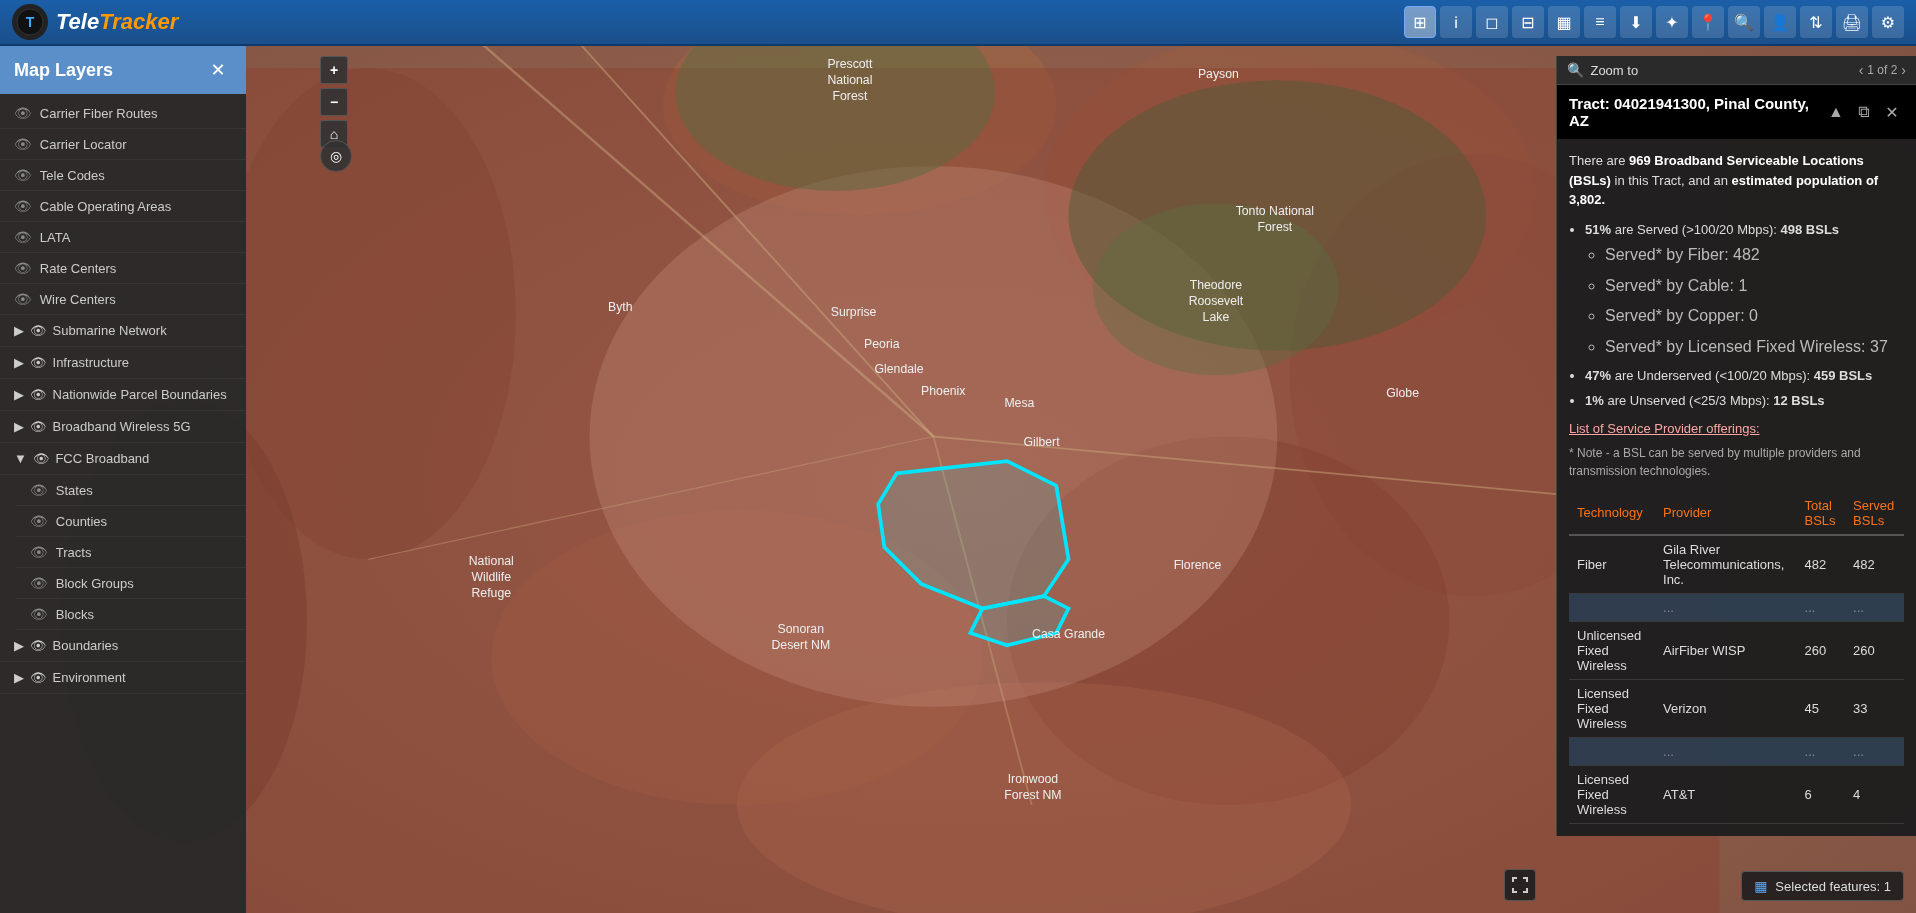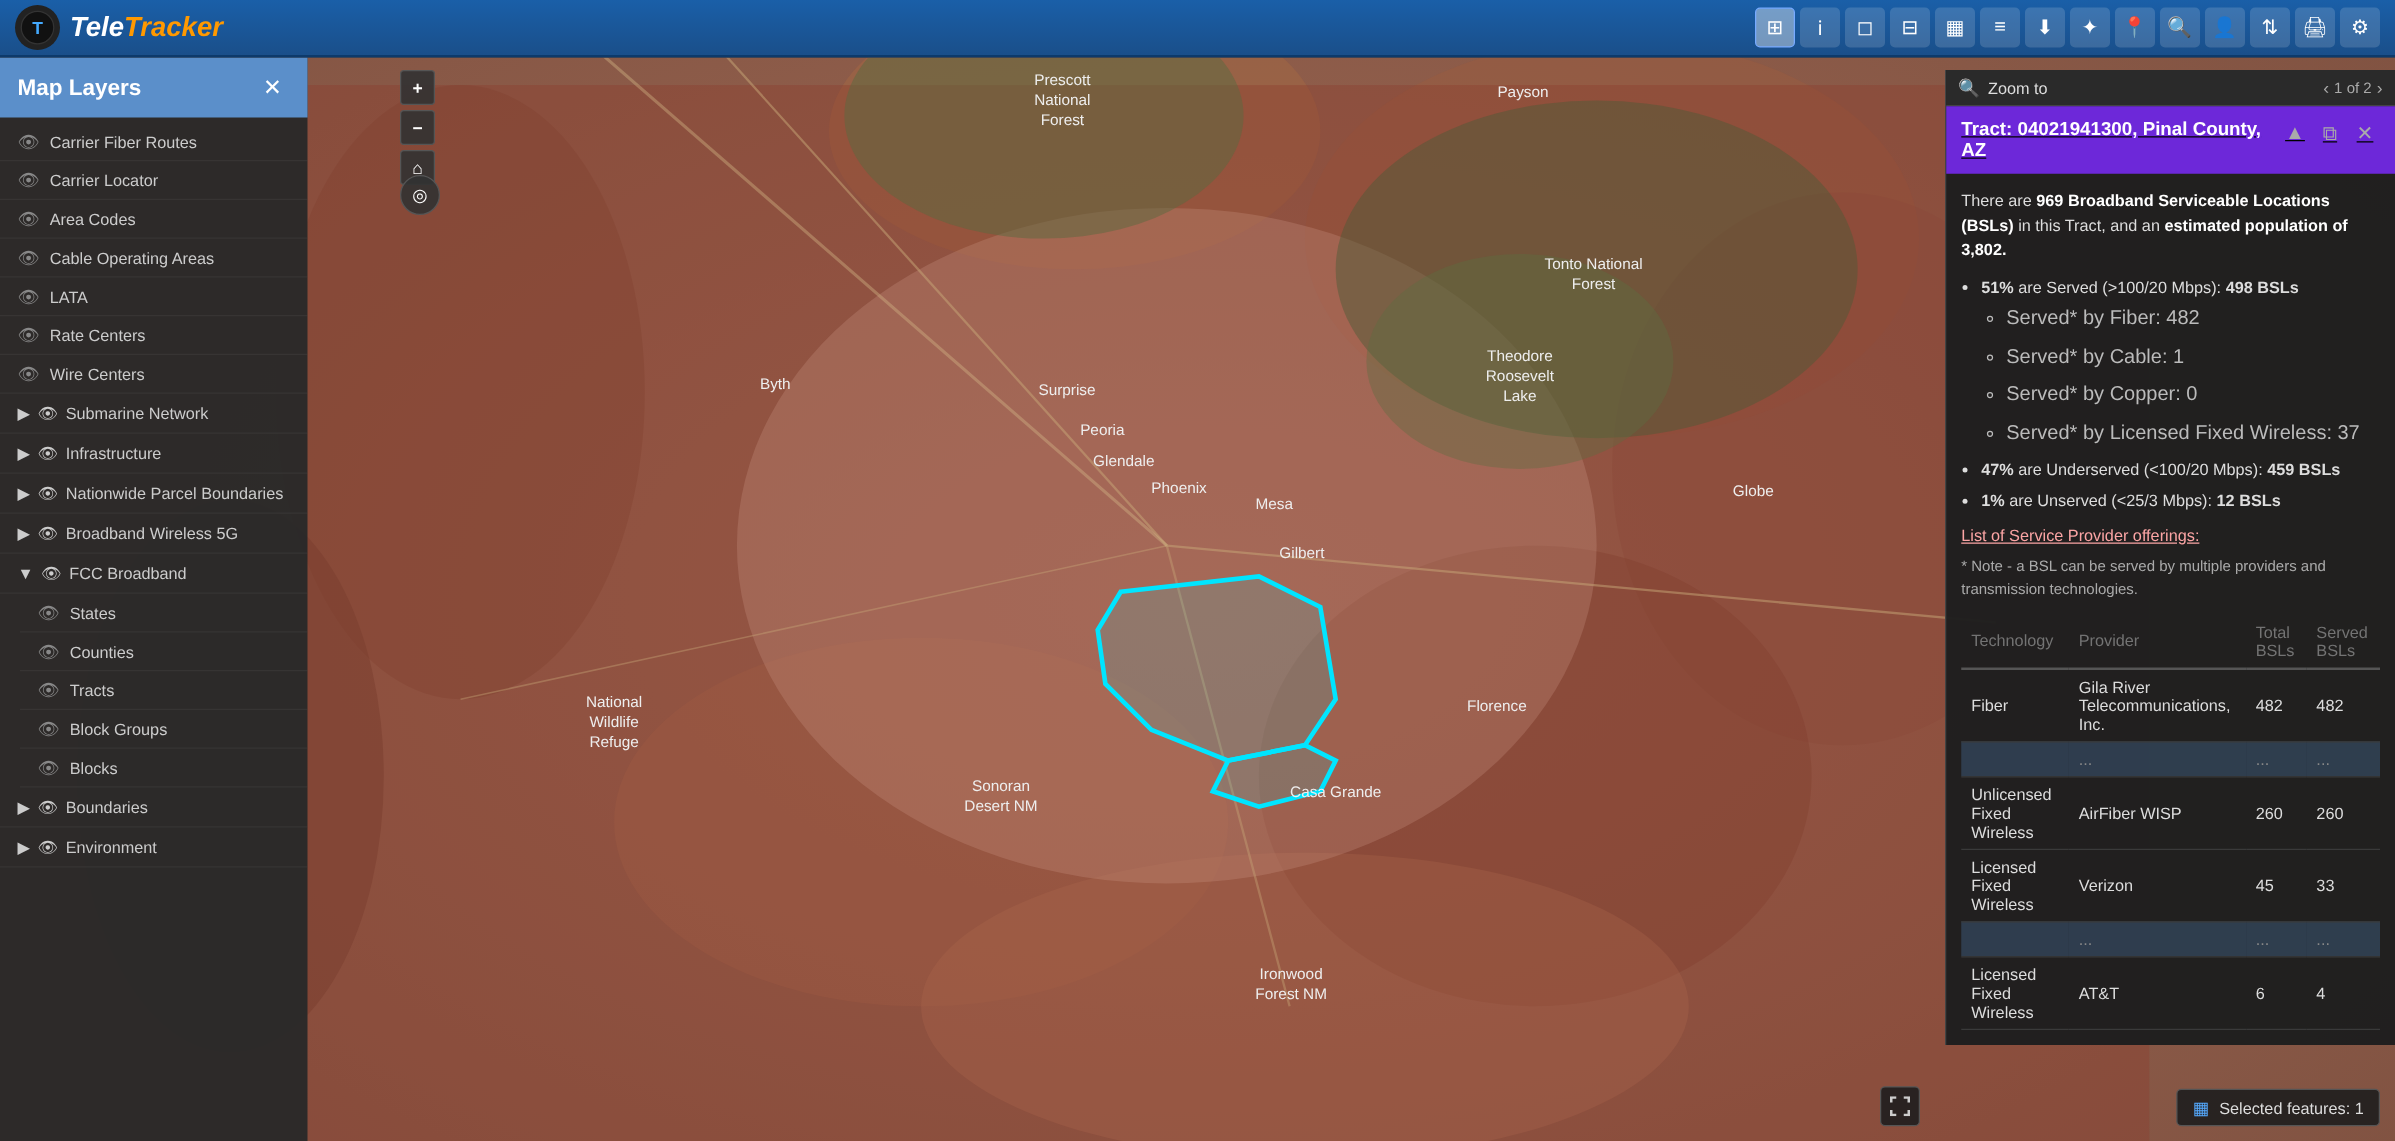--- a/index.html
+++ b/index.html
@@ -118,24 +118,23 @@
       background: #2a2a2a; padding: 6px 10px;
       display: flex; align-items: center; gap: 6px;
       border-bottom: 1px solid #444; flex-shrink: 0;
     }
     #zoom-search-icon { color: #aaa; font-size: 14px; }
     #zoom-to-label { color: #ddd; font-size: 13px; flex: 1; }
     #zoom-nav { display: flex; align-items: center; gap: 4px; color: #aaa; font-size: 12px; }
     .zoom-nav-btn { background: none; border: none; color: #aaa; cursor: pointer; font-size: 14px; }
 
     #info-panel-title-bar {
-      background: #6d28d9; padding: 10px 12px;
-      display: flex; align-items: flex-start; justify-content: space-between;
+      background: #000000; padding: 10px 12px;
+      display: flex; align-items: center; justify-content: space-between;
       flex-shrink: 0;
-      text-decoration: underline;
     }
     #info-panel-title { color: #fff; font-size: 15px; font-weight: bold; }
     #info-panel-controls { display: flex; gap: 4px; }
     .info-ctrl-btn {
       background: none; border: none; color: #aaa; cursor: pointer;
       font-size: 16px; width: 24px; height: 24px;
       display: flex; align-items: center; justify-content: center;
     }
 
     #info-panel-body {
@@ -149,21 +148,21 @@
     .info-summary strong { color: #fff; }
     .info-bullets { padding-left: 16px; line-height: 1.8; }
     .info-bullets li { list-style: disc; margin-bottom: 2px; }
     .info-sub-bullets { padding-left: 20px; }
     .info-sub-bullets li { list-style: circle; font-size: 16px; color: #bbb; }
     .info-link { color: #fca5a5; text-decoration: underline; cursor: pointer; font-size: 13px; margin: 8px 0; display: block; }
     .info-note { font-size: 12px; color: #aaa; line-height: 1.5; margin: 8px 0; }
 
     #info-table { width: 100%; border-collapse: collapse; margin-top: 12px; font-size: 13px; }
     #info-table th {
-      text-align: left; padding: 6px 8px; color: #737373;
+      text-align: left; padding: 6px 8px; color: #f97316;
       border-bottom: 2px solid #555; font-weight: normal;
     }
     #info-table td { padding: 6px 8px; border-bottom: 1px solid #3a3a3a; color: #ddd; }
     #info-table tr.highlighted td { background: rgba(90,150,220,0.25); }
 
     
     #selected-bar {
       position: absolute; bottom: 12px; right: 12px; z-index: 60;
       background: rgba(30,30,30,0.9); border: 1px solid #555;
       border-radius: 4px; padding: 6px 12px;
@@ -303,21 +302,21 @@
     <div class="layer-item">
       <span class="eye-icon">👁</span>
       <span class="layer-name">Carrier Fiber Routes</span>
     </div>
     <div class="layer-item">
       <span class="eye-icon">👁</span>
       <span class="layer-name">Carrier Locator</span>
     </div>
     <div class="layer-item">
       <span class="eye-icon">👁</span>
-      <span class="layer-name">Area Codes</span>
+      <span class="layer-name">Tele Codes</span>
     </div>
     <div class="layer-item">
       <span class="eye-icon">👁</span>
       <span class="layer-name">Cable Operating Areas</span>
     </div>
     <div class="layer-item">
       <span class="eye-icon">👁</span>
       <span class="layer-name">LATA</span>
     </div>
     <div class="layer-item">

